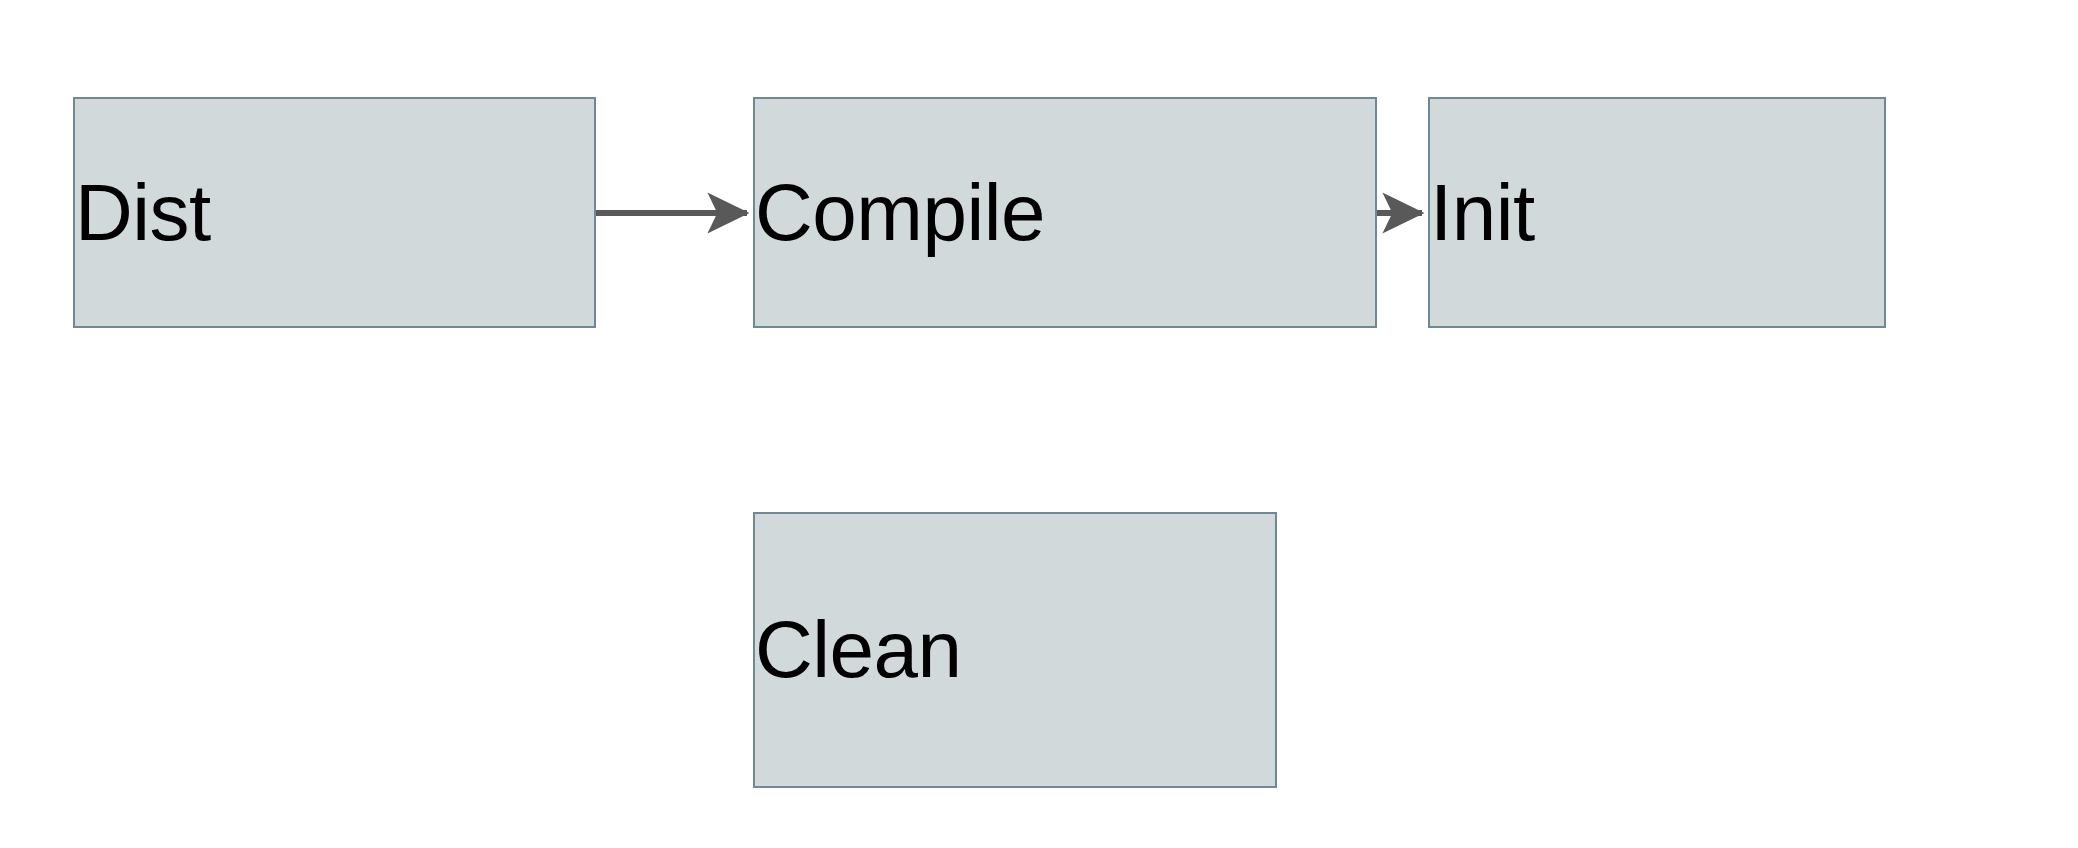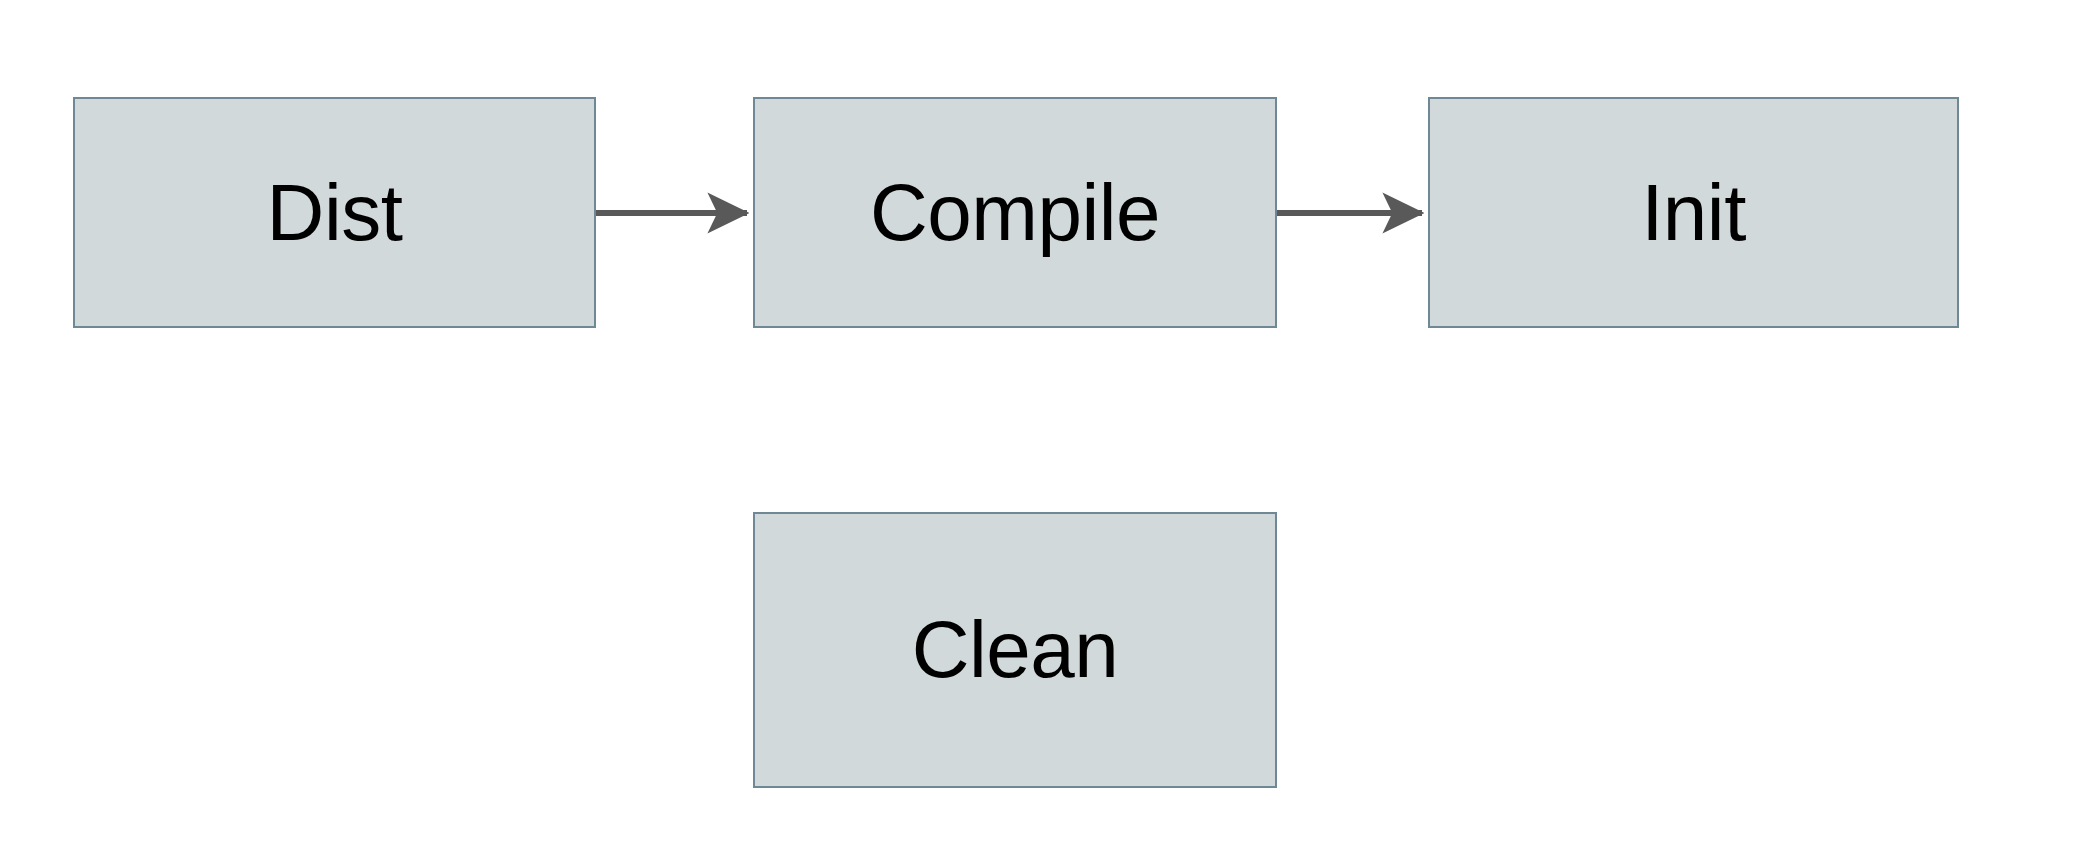--- a/index.html
+++ b/index.html
@@ -19,21 +19,20 @@
     height: 848px;
     background: #ffffff;
   }
   .node {
     position: absolute;
     box-sizing: border-box;
     background: #d1d9db;
     border: 2px solid #6e8895;
     display: flex;
     align-items: center;
-    justify-content: center;
   }
   .node-label {
     font-family: "Liberation Sans", sans-serif;
     font-size: 80px;
     font-weight: 400;
     line-height: 1;
     color: #000000;
     letter-spacing: -0.5px;
     white-space: nowrap;
   }
@@ -58,25 +57,25 @@
       </marker>
     </defs>
     <line x1="596" y1="213" x2="747" y2="213" stroke="#595959" stroke-width="6" marker-end="url(#arrowhead)"></line>
     <line x1="1277" y1="213" x2="1422" y2="213" stroke="#595959" stroke-width="6" marker-end="url(#arrowhead)"></line>
   </svg>
 
   <div class="node" style="left:73px; top:97px; width:523px; height:231px;">
     <span class="node-label">Dist</span>
   </div>
 
-  <div class="node" style="left:753px; top:97px; width:524px; height:231px;">
+  <div class="node" style="left:753px; top:97px; width:624px; height:231px;">
     <span class="node-label">Compile</span>
   </div>
 
-  <div class="node" style="left:1428px; top:97px; width:531px; height:231px;">
+  <div class="node" style="left:1428px; top:97px; width:458px; height:231px;">
     <span class="node-label">Init</span>
   </div>
 
   <div class="node" style="left:753px; top:512px; width:524px; height:276px;">
     <span class="node-label">Clean</span>
   </div>
 
 </div>
 
 </body></html>

